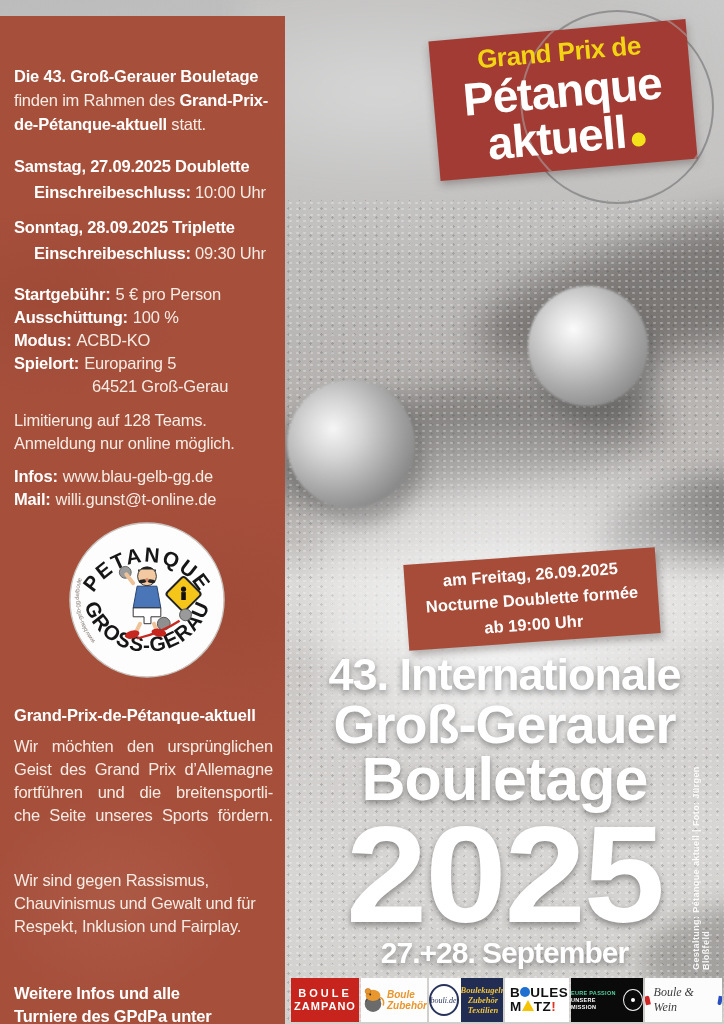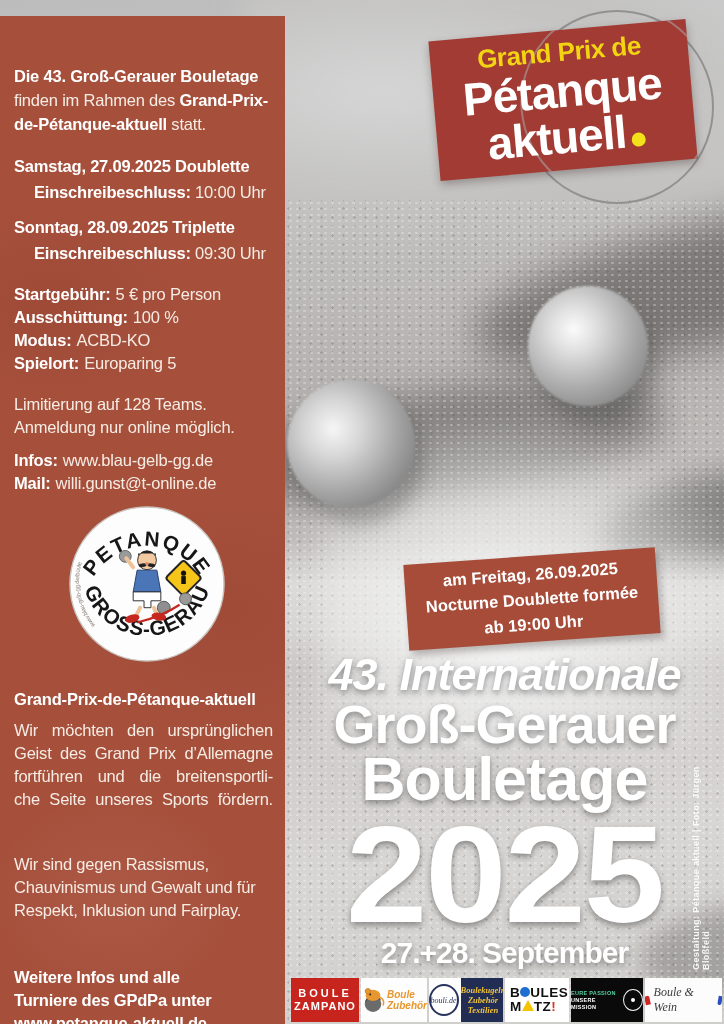--- a/index.html
+++ b/index.html
@@ -78,21 +78,21 @@
 
   
   .nocturne{position:absolute;left:406px;top:556px;width:252px;height:86px;background:#a74c39;
     transform:rotate(-4deg);z-index:5;box-shadow:3px 5px 7px rgba(50,40,35,.3);
     display:flex;align-items:center;justify-content:center;text-align:center;
     color:#fff;font-weight:bold;font-size:16.5px;line-height:25px;}
 
   
   .headline{position:absolute;left:285px;right:0;top:652px;text-align:center;color:#fff;
     font-weight:bold;z-index:5;text-shadow:0 3px 6px rgba(90,90,90,.65);}
-  .hl1{font-size:45px;line-height:46px;letter-spacing:-1px;font-style:italic;}
+  .hl1{font-size:45px;line-height:46px;letter-spacing:-1px;}
   .hl2{font-size:54px;line-height:52px;letter-spacing:-1px;}
   .hl3{font-size:61px;line-height:58px;letter-spacing:-1px;}
   .hl-year{font-size:138px;line-height:112px;margin-top:10px;transform:scaleX(1.06);letter-spacing:-2px;}
   .hl-date{font-size:30px;line-height:42px;letter-spacing:-1px;margin-top:2px;}
 
   
   .credit{position:absolute;right:13px;top:742px;height:228px;z-index:6;
     writing-mode:vertical-rl;transform:rotate(180deg);
     font-size:9px;font-weight:bold;color:rgba(255,255,255,.9);letter-spacing:.4px;}
 
@@ -173,23 +173,24 @@
     <div class="blk sched" style="margin-top:9px;">
       <div><b>Sonntag, 28.09.2025 Triplette</b></div>
       <div class="indent"><b>Einschreibeschluss:</b> <span class="soft">09:30 Uhr</span></div>
     </div>
 
     <div class="blk facts" style="margin-top:17px;">
       <div><span class="lbl">Startgebühr:</span><span class="soft">5 € pro Person</span></div>
       <div><span class="lbl">Ausschüttung:</span><span class="soft">100 %</span></div>
       <div><span class="lbl">Modus:</span><span class="soft">ACBD-KO</span></div>
       <div><span class="lbl">Spielort:</span><span class="soft">Europaring 5</span></div>
-    </div>
-
-    <div class="blk pre soft facts" style="margin-top:18px;">Limitierung auf 128 Teams.
+      <div class="venue2 soft">64521 Groß-Gerau</div>
+    </div>
+
+    <div class="blk pre soft facts" style="margin-top:11px;">Limitierung auf 128 Teams.
 Anmeldung nur online möglich.</div>
 
     <div class="blk facts" style="margin-top:10px;">
       <div><span class="lbl">Infos:</span><span class="soft">www.blau-gelb-gg.de</span></div>
       <div><span class="lbl">Mail:</span><span class="soft">willi.gunst@t-online.de</span></div>
     </div>
 
     <div class="badge-wrap">
       <svg width="158" height="158" viewBox="0 0 160 160">
         <circle cx="80" cy="80" r="78" fill="#fdfdfd" stroke="#c9c2bc" stroke-width="1.5"></circle>

